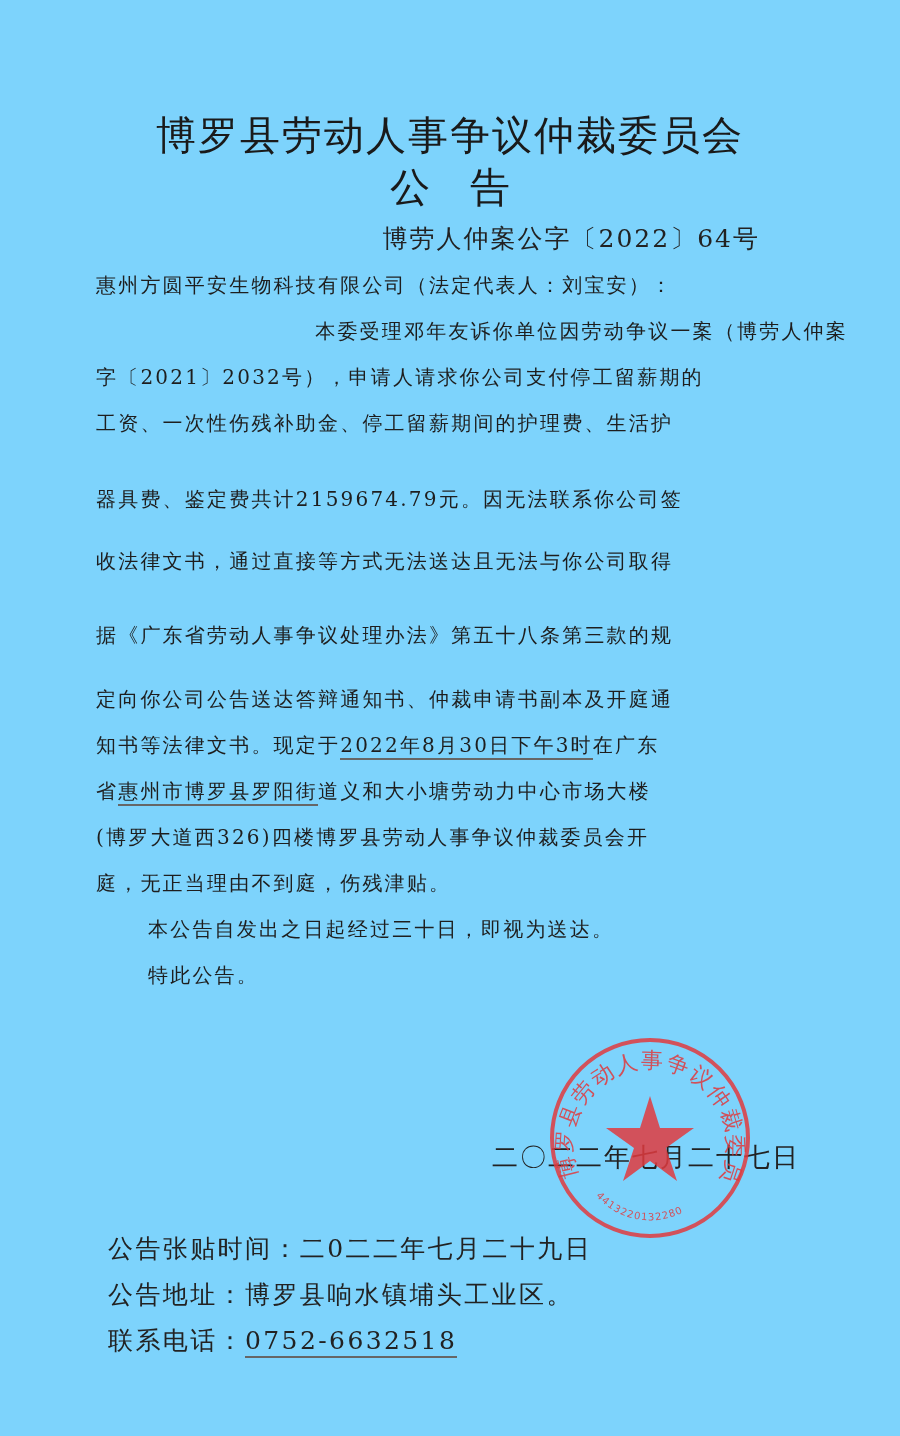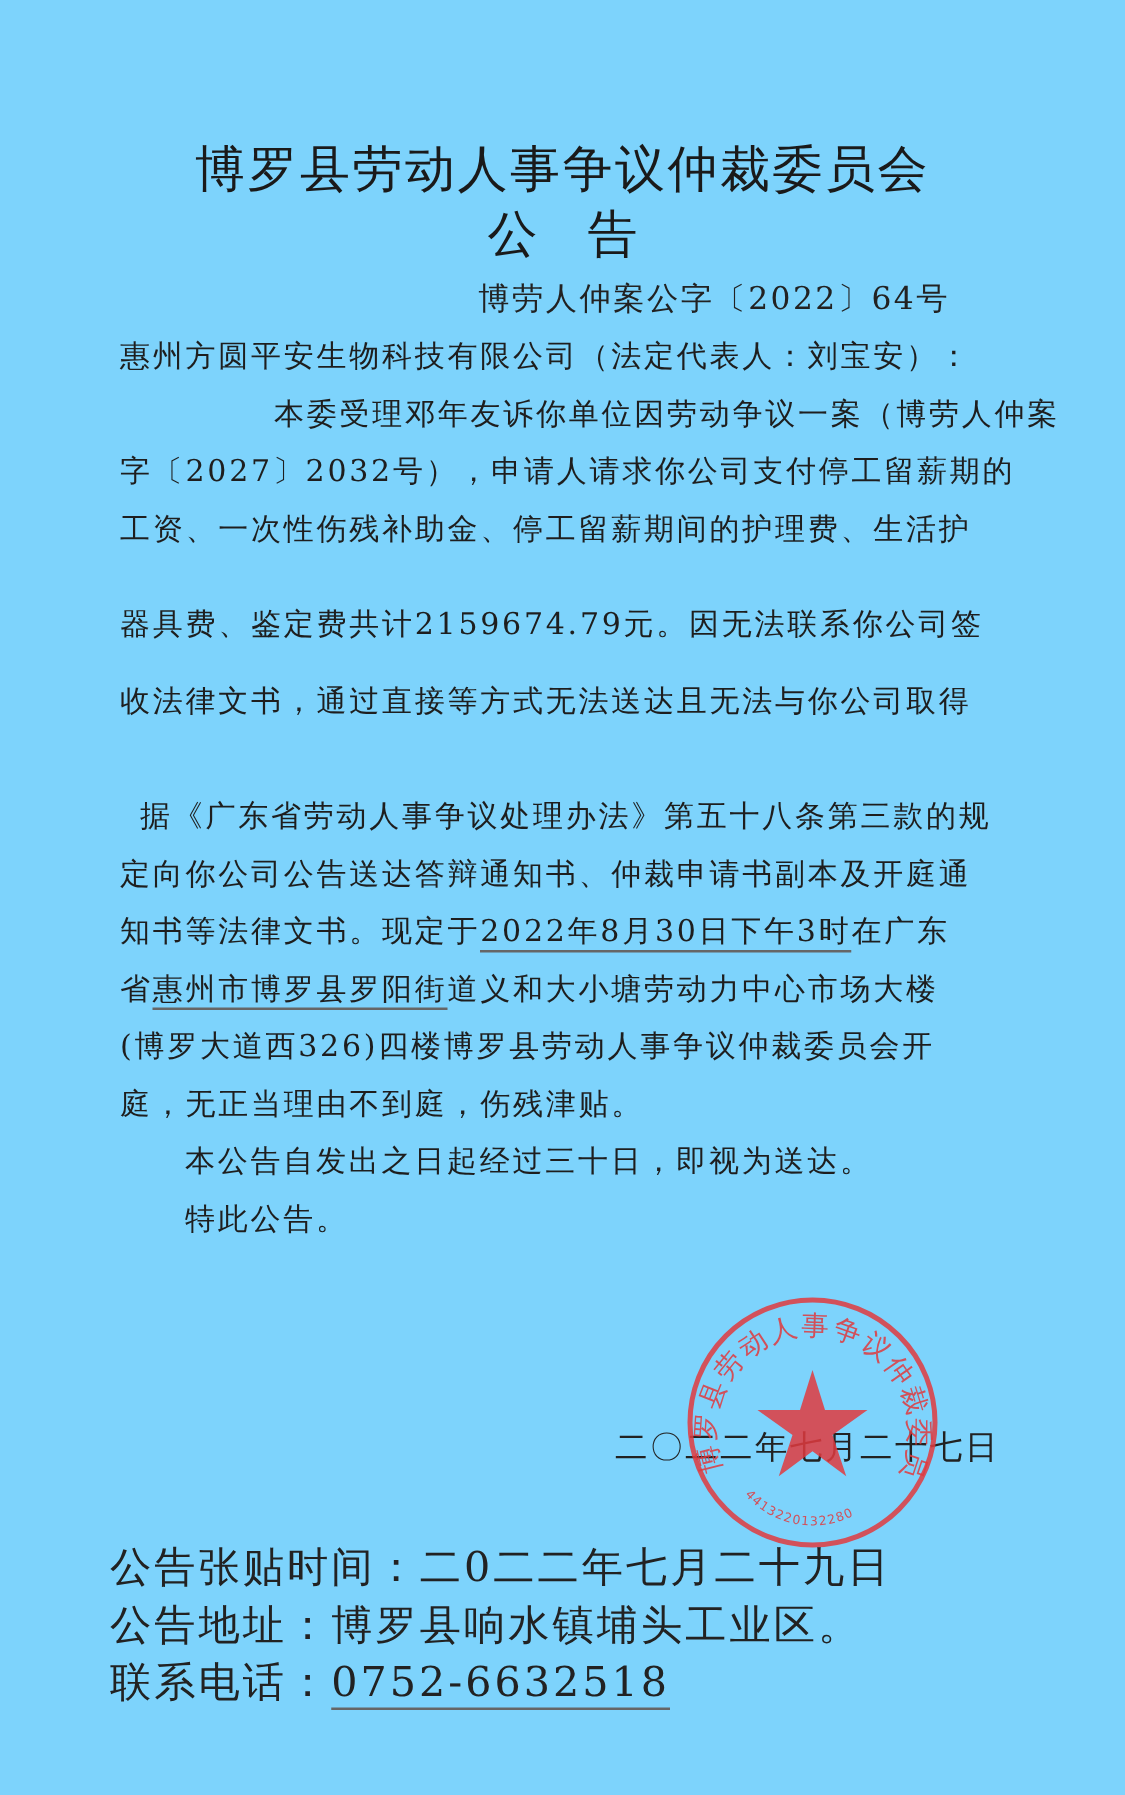--- a/index.html
+++ b/index.html
@@ -4,45 +4,45 @@
 <style>
   html, body { margin: 0; padding: 0; background: #ffffff; }
   body { width: 900px; height: 1436px; position: relative; overflow: hidden;
          font-family: "DejaVu Serif", "Liberation Serif", serif; color: #1c1c1c; }
   .page { position: absolute; left: 0; top: 0; width: 900px; height: 1436px; background: #7dd3fc; }
   .title { position: absolute; left: 0; width: 900px; text-align: center;
            font-size: 40px; letter-spacing: 2px; color: #1a1a1a; font-weight: normal; }
   .title.t1 { top: 108px; }
   .title.t2 { top: 160px; letter-spacing: 40px; padding-left: 40px; box-sizing: border-box; }
   .docno { position: absolute; top: 222px; right: 140px; font-size: 25px; color: #222; letter-spacing: 2px; }
-  .line { position: absolute; left: 96px; width: 700px; font-size: 24px; line-height: 30px;
+  .line { position: absolute; left: 96px; width: 700px; font-size: 20px; line-height: 30px;
           white-space: nowrap; letter-spacing: 2.2px; color: #1e1e1e; }
   .indent { left: 148px; }
   u { text-decoration: none; border-bottom: 2px solid #666; padding-bottom: 1px; }
   .datesign { position: absolute; top: 1140px; left: 492px; font-size: 26px; letter-spacing: 2px; color: #222; }
-  .footer { position: absolute; left: 88px; font-size: 33px; letter-spacing: 2.4px; color: #222; white-space: nowrap; }
+  .footer { position: absolute; left: 108px; font-size: 25px; letter-spacing: 2.4px; color: #222; white-space: nowrap; }
   .seal { position: absolute; left: 548px; top: 1036px; width: 204px; height: 204px; }
 </style>
 </head>
 <body>
 
 <div class="page">
 
   <div class="title t1">博罗县劳动人事争议仲裁委员会</div>
   <div class="title t2">公告</div>
   <div class="docno">博劳人仲案公字〔2022〕64号</div>
 
   <div class="line" style="top:270px;">惠州方圆平安生物科技有限公司（法定代表人：刘宝安）：</div>
 
   <div class="line indent" style="top:316px;text-align:right;">本委受理邓年友诉你单位因劳动争议一案（博劳人仲案</div>
-  <div class="line" style="top:362px;">字〔2027〕2032号），申请人请求你公司支付停工留薪期的</div>
+  <div class="line" style="top:362px;">字〔2021〕2032号），申请人请求你公司支付停工留薪期的</div>
   <div class="line" style="top:408px;">工资、一次性伤残补助金、停工留薪期间的护理费、生活护</div>
   <div class="line" style="top:472px;margin-top:12px;">器具费、鉴定费共计2159674.79元。因无法联系你公司签</div>
   <div class="line" style="top:546px;">收法律文书，通过直接等方式无法送达且无法与你公司取得</div>
-  <div class="line" style="top:638px;margin-left:16px;">据《广东省劳动人事争议处理办法》第五十八条第三款的规</div>
+  <div class="line" style="top:620px;">据《广东省劳动人事争议处理办法》第五十八条第三款的规</div>
   <div class="line" style="top:684px;">定向你公司公告送达答辩通知书、仲裁申请书副本及开庭通</div>
 
   <div class="line" style="top:730px;">
     <span>知书等法律文书。现定于</span><u>2022年8月30日下午3时</u><span>在广东</span>
   </div>
   <div class="line" style="top:776px;">
     <span>省</span><u>惠州市博罗县罗阳街</u><span>道义和大小塘劳动力中心市场大楼</span>
   </div>
   <div class="line" style="top:822px;">(博罗大道西326)四楼博罗县劳动人事争议仲裁委员会开</div>
   <div class="line" style="top:868px;">庭，无正当理由不到庭，伤残津贴。</div>

